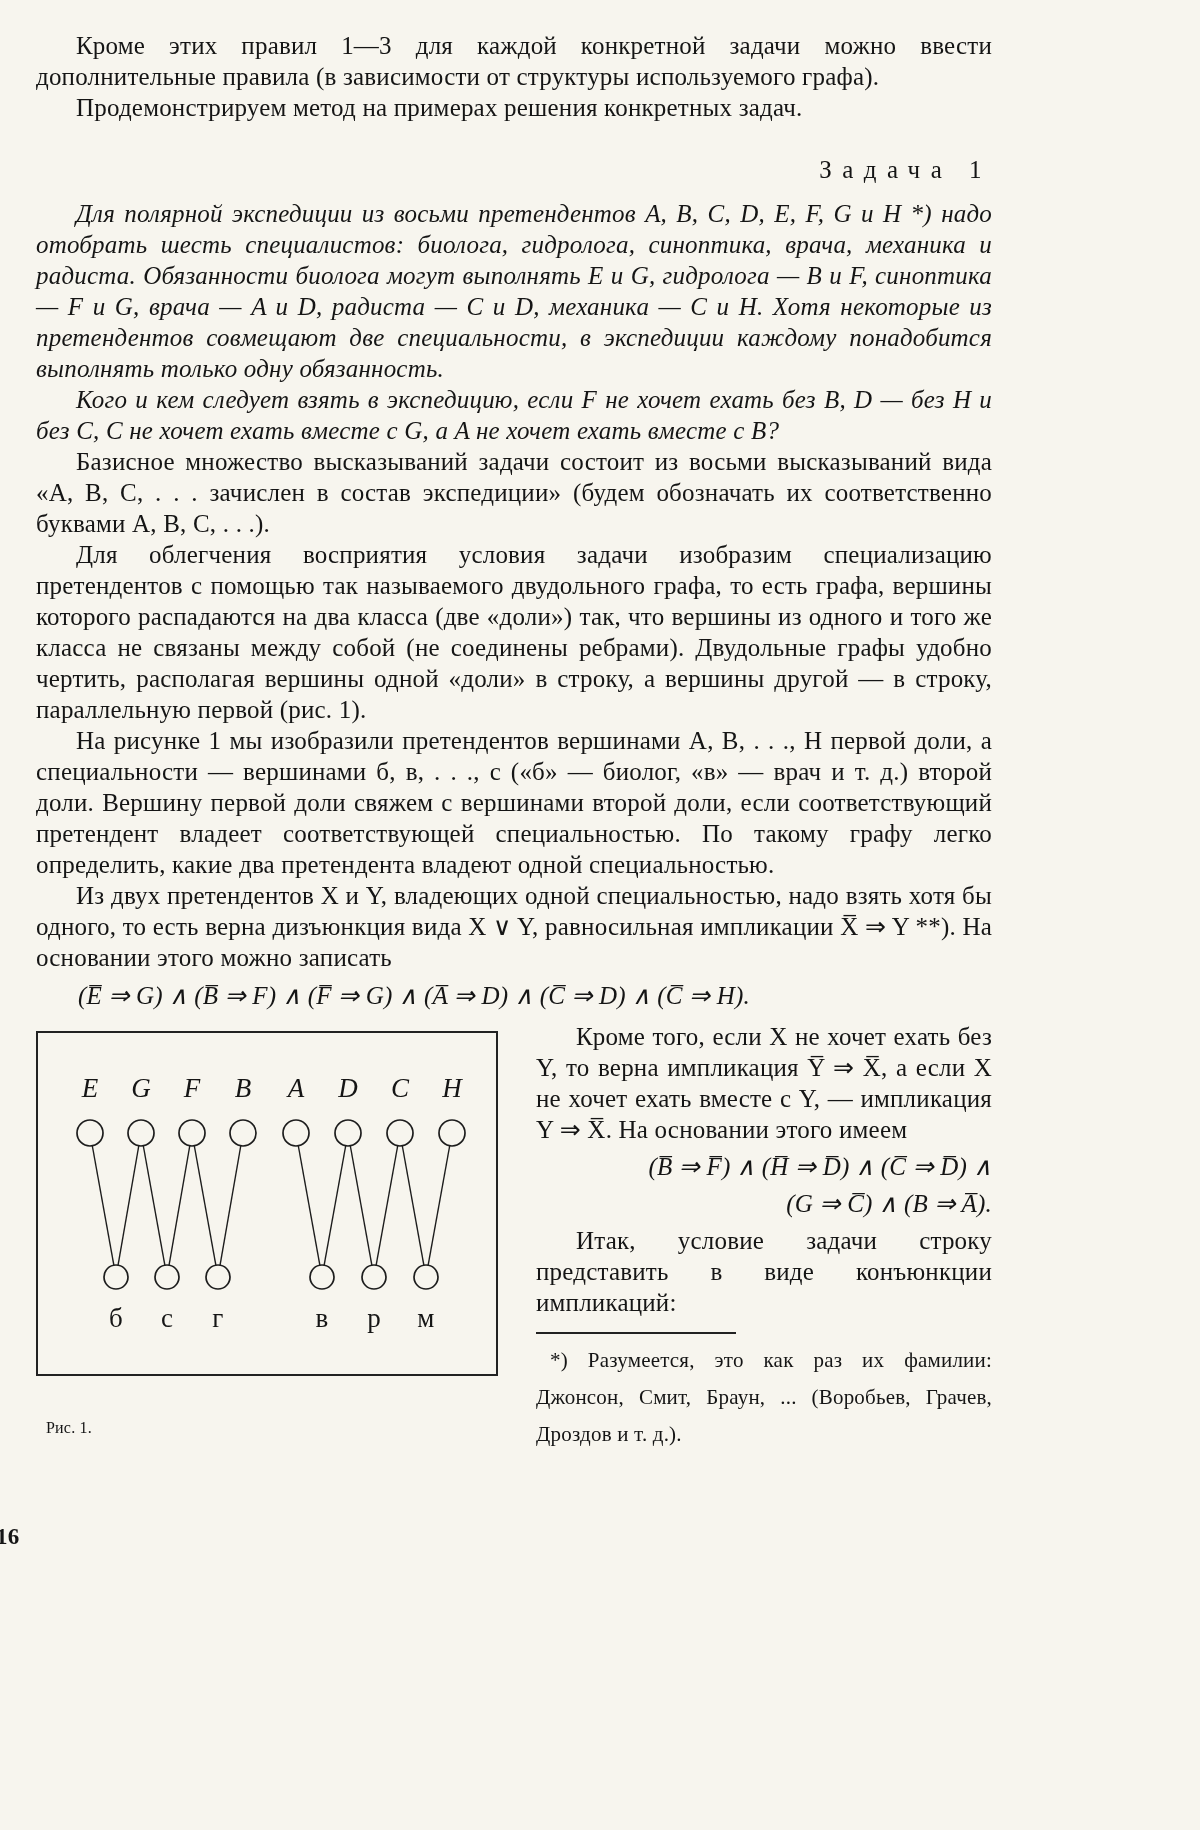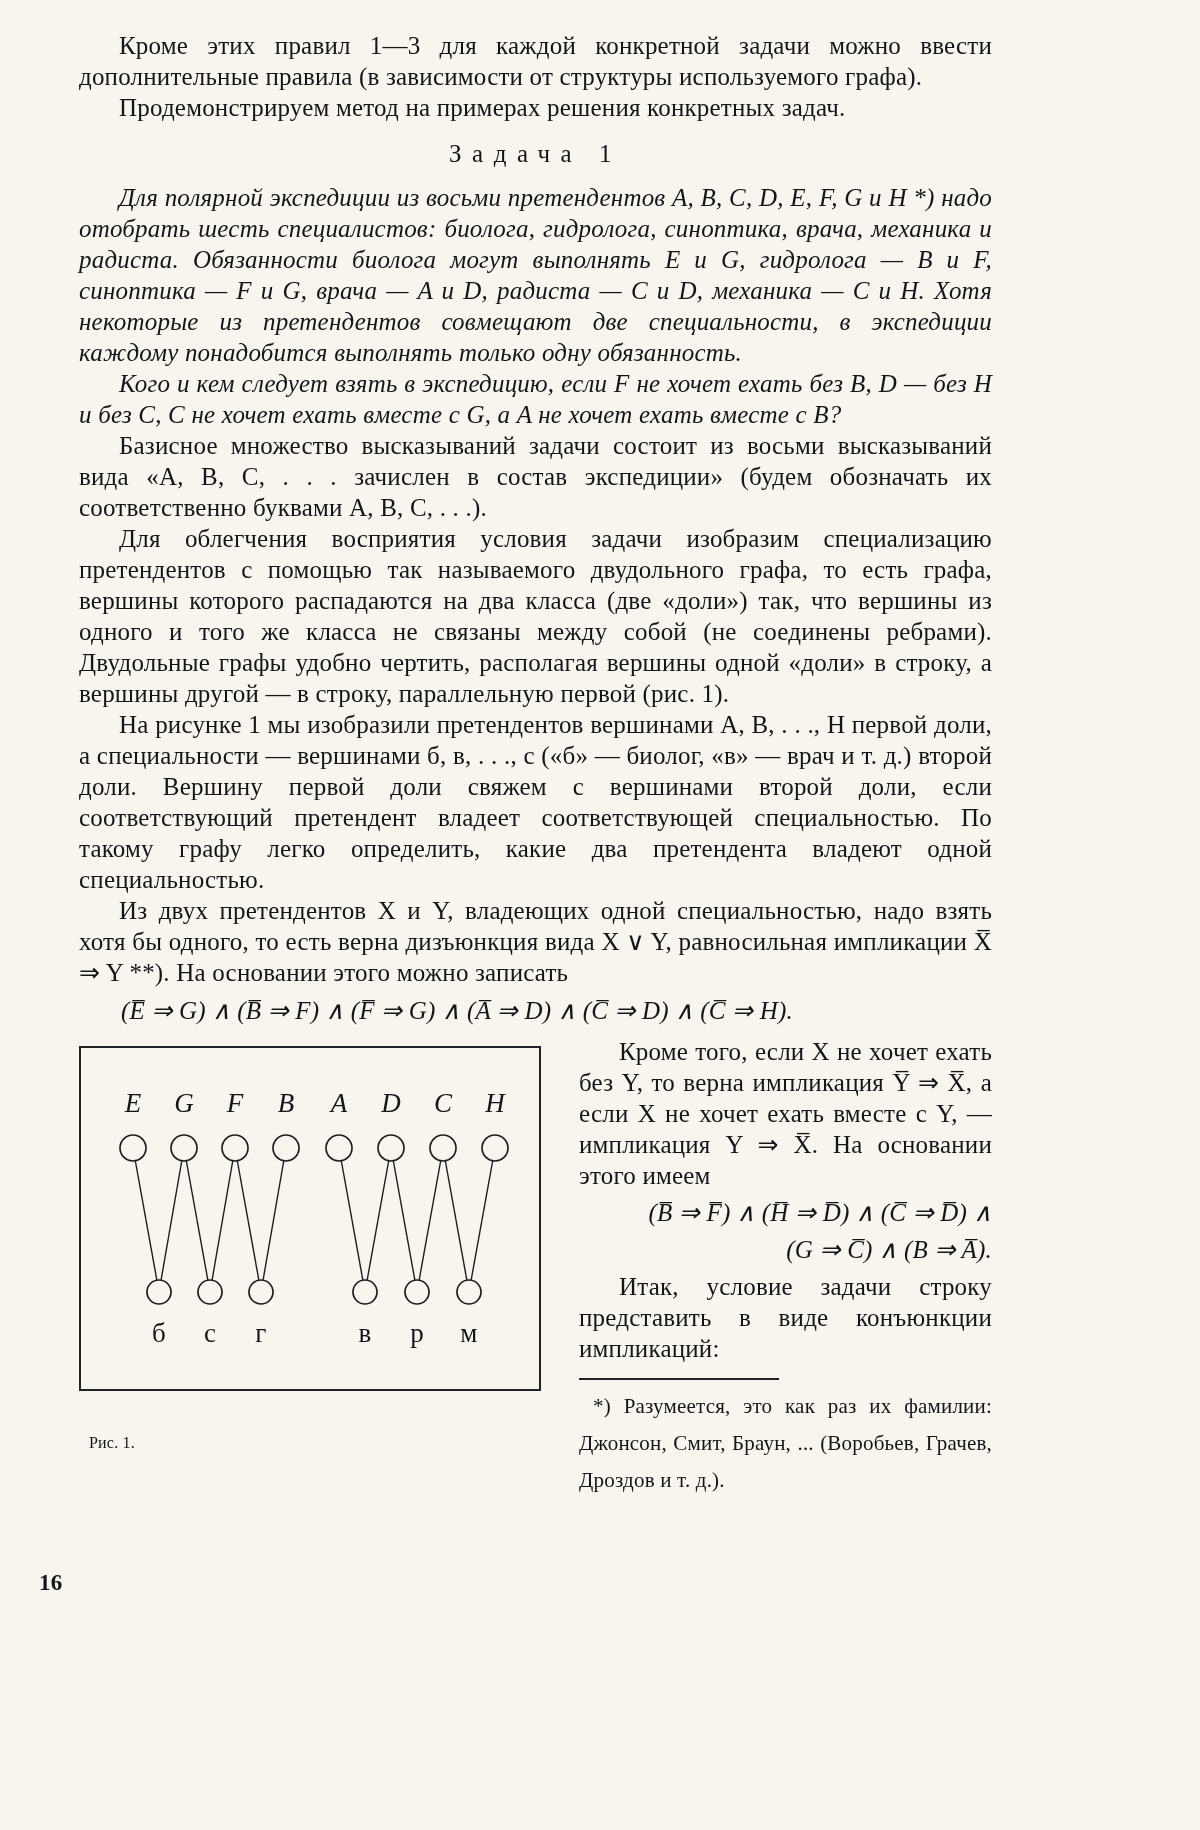--- a/index.html
+++ b/index.html
@@ -5,33 +5,33 @@
   * { margin:0; padding:0; box-sizing:border-box; }
   html, body { width:1200px; background:#e9e6df; }
   .page {
     position:relative;
     width:1200px; height:1830px;
     background:#f7f5ee;
     color:#151515;
     font-family:"Liberation Serif", serif;
     font-size:25px;
     line-height:31px;
-    padding:30px 208px 0 79px;
+    padding:30px 208px 0 36px;
     letter-spacing:0.2px;
     overflow:hidden;
   }
   .para { text-align:justify; }
   .indent { text-indent:40px; }
   .italic { font-style:italic; }
   .heading {
     font-weight:normal;
     font-size:25px;
-    text-align:center;
+    text-align:right;
     letter-spacing:0.42em;
-    margin:15px 0 13px;
+    margin:31px 0 13px;
   }
   .formula {
     font-style:italic;
     margin:7px 0 10px;
     padding-left:42px;
     white-space:nowrap;
   }
   .columns { display:flex; margin-top:4px; }
   .left-col { flex:0 0 470px; }
   .figure-box {

